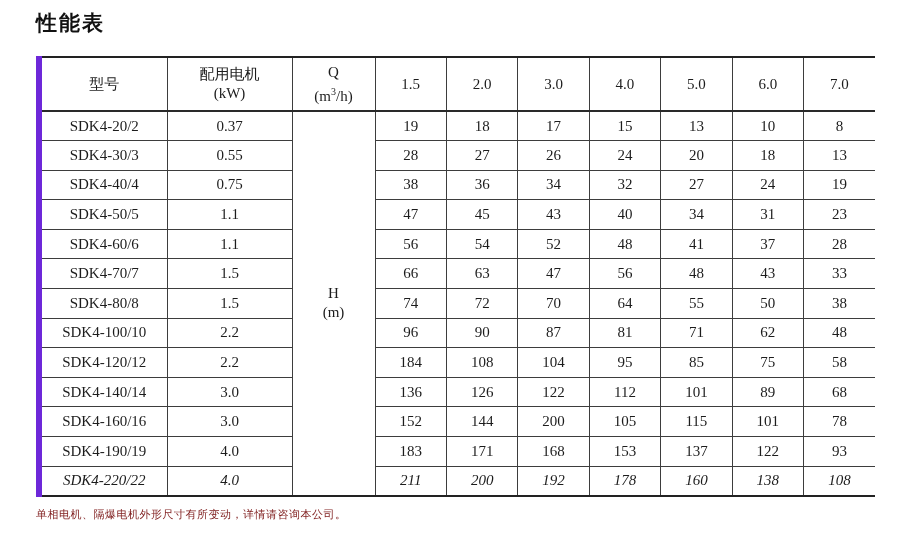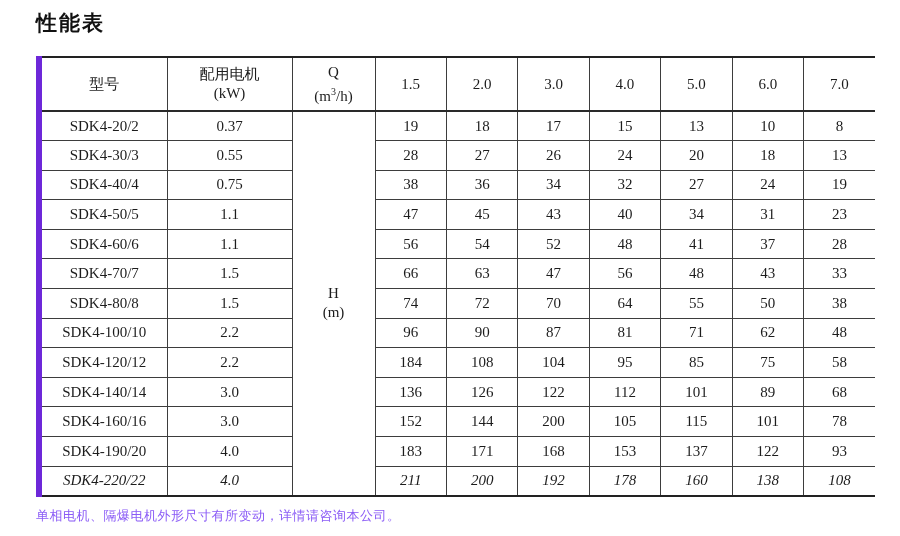--- a/index.html
+++ b/index.html
@@ -54,22 +54,22 @@
     height: 54px;
     border-top: 2px solid #222;
     border-bottom: 2px solid #2a2a2a;
     line-height: 19px;
   }
   table.perf tbody td { height: 29.6px; }
   table.perf tbody tr:last-child td { border-bottom: 2px solid #222; font-style: italic; }
   td.h-cell { line-height: 19px; font-size: 15px; }
   sup { font-size: 10px; }
   .footnote {
-    font-size: 13px;
-    color: #8b5cf6;
+    font-size: 11px;
+    color: #7f1d1d;
     margin: 10px 0 18px 0;
     letter-spacing: 0.5px;
   }
 </style>
 </head>
 <body>
 
 <div class="page">
 
   <h1 class="doc-title">性能表</h1>
@@ -226,21 +226,21 @@
           <td>3.0</td>
           <td>152</td>
           <td>144</td>
           <td>200</td>
           <td>105</td>
           <td>115</td>
           <td>101</td>
           <td>78</td>
         </tr>
         <tr>
-          <td>SDK4-190/20</td>
+          <td>SDK4-190/19</td>
           <td>4.0</td>
           <td>183</td>
           <td>171</td>
           <td>168</td>
           <td>153</td>
           <td>137</td>
           <td>122</td>
           <td>93</td>
         </tr>
         <tr>

